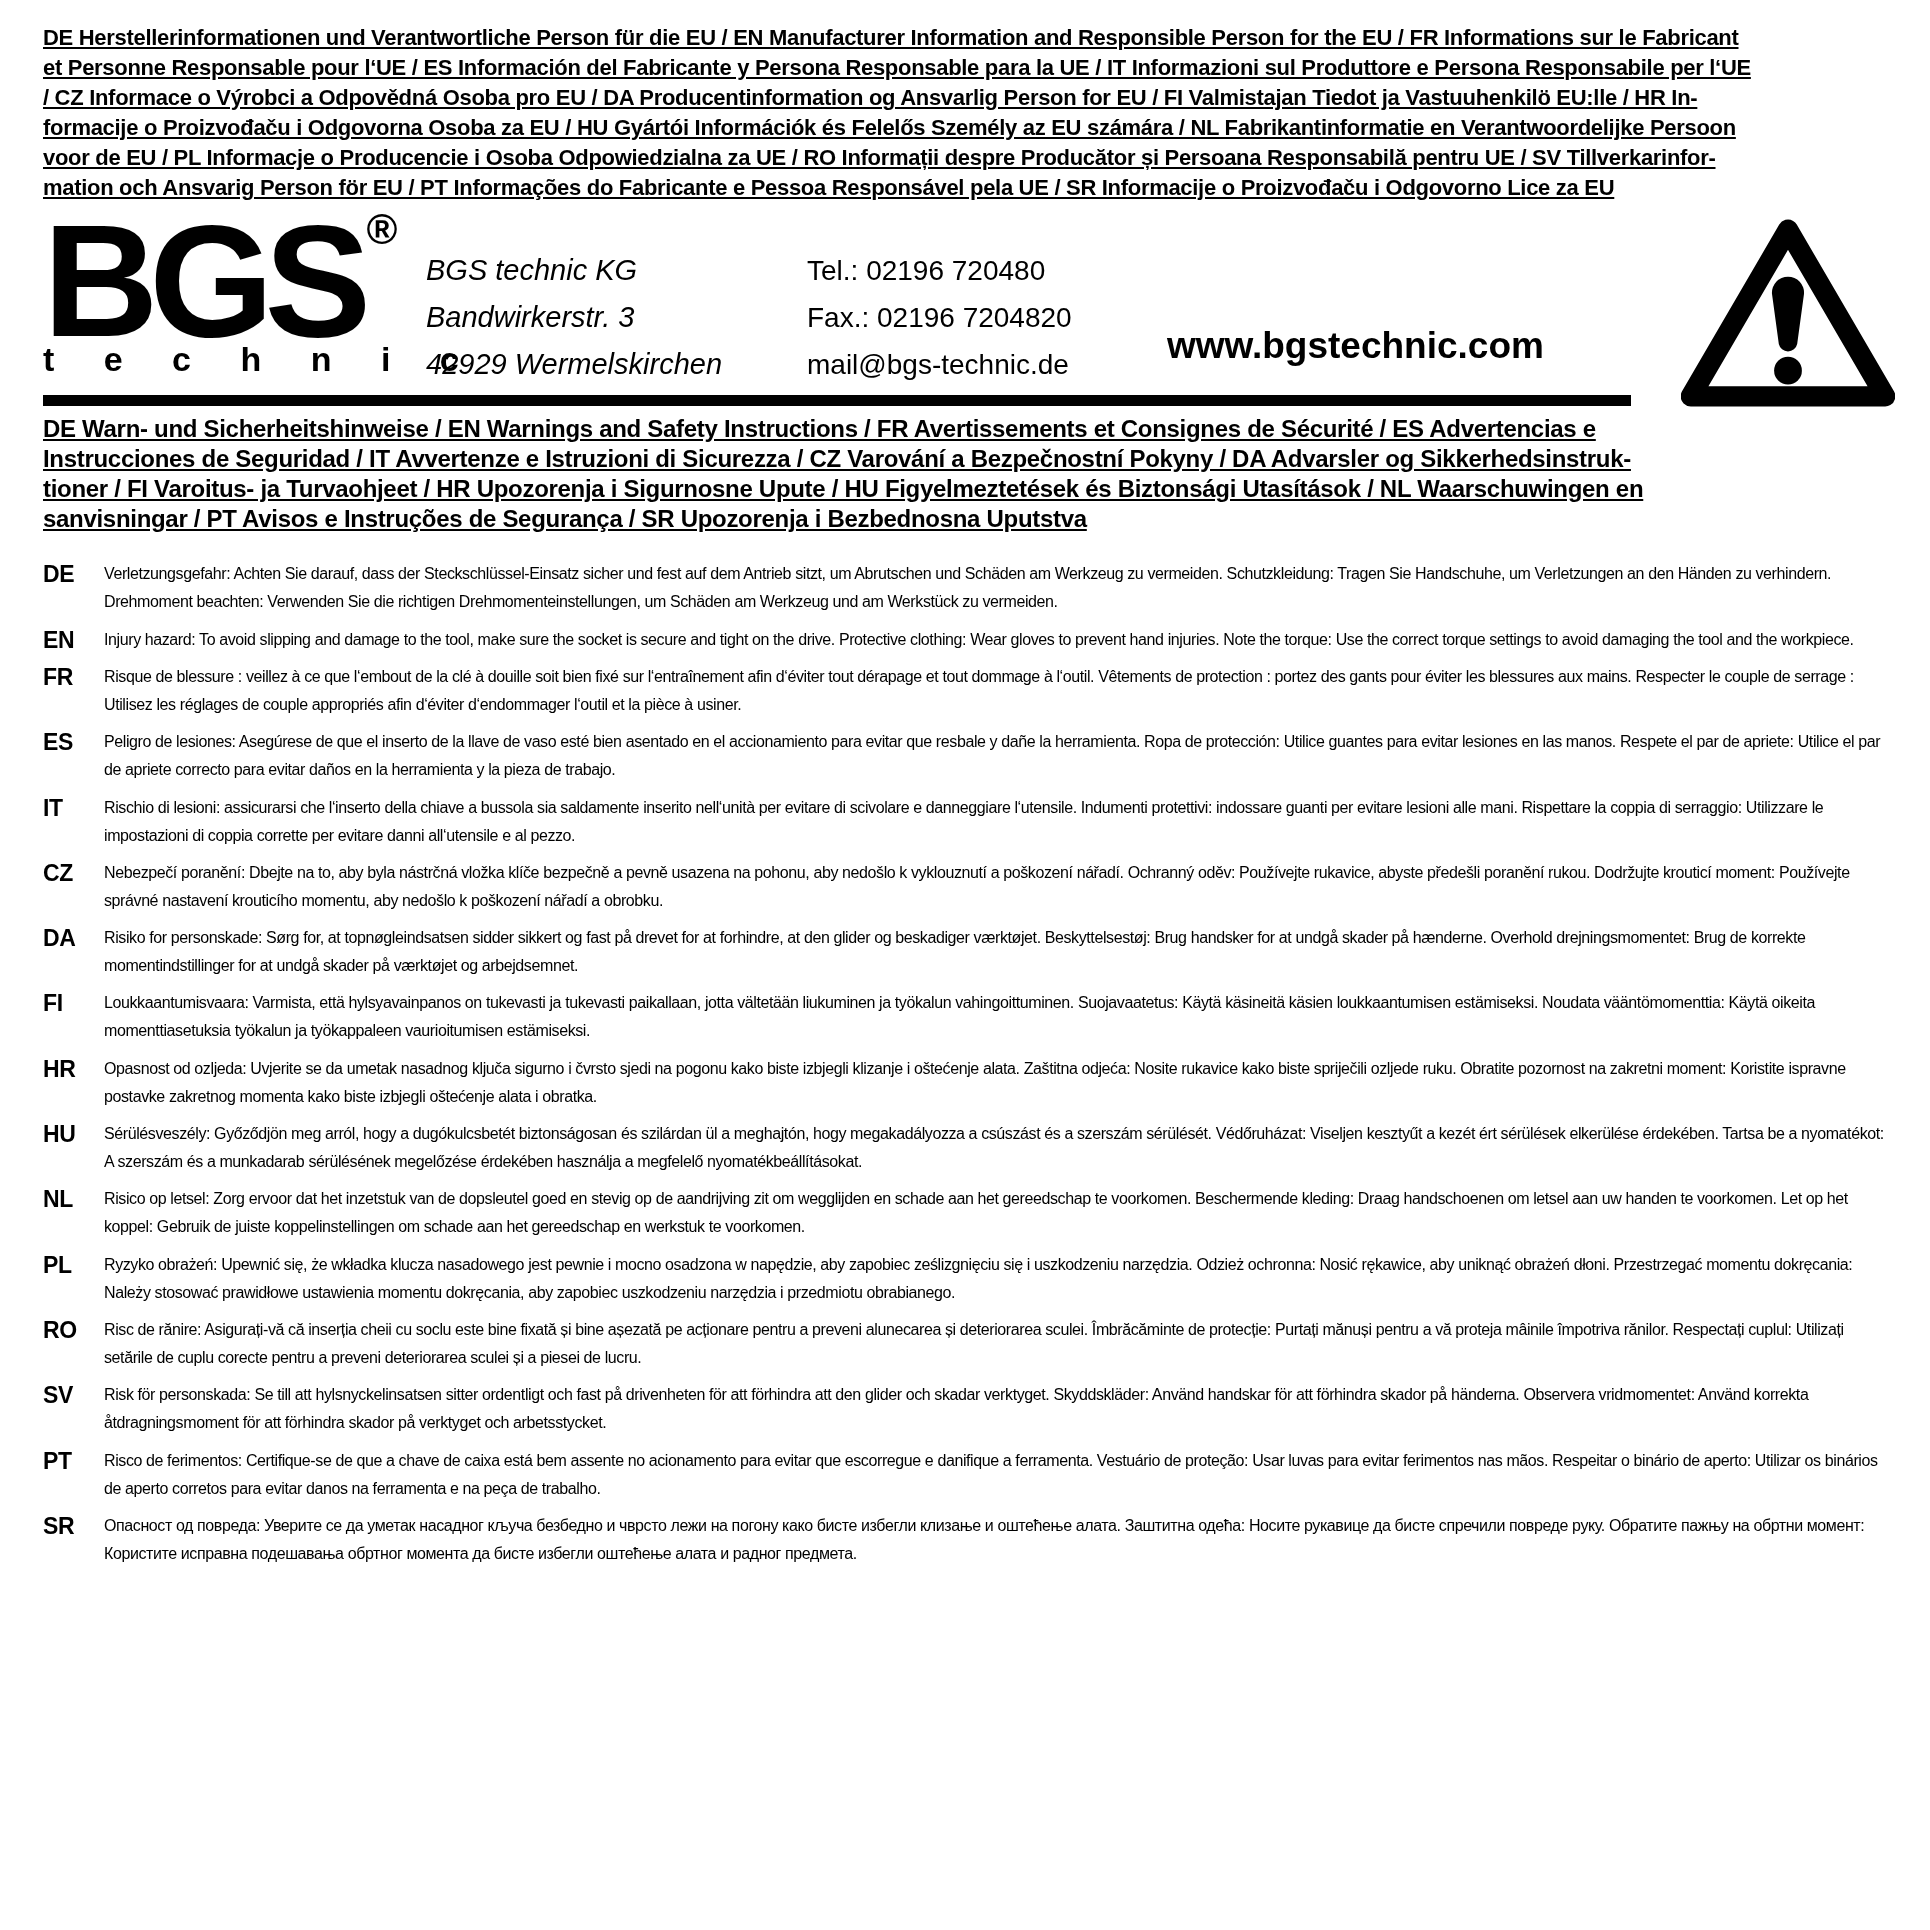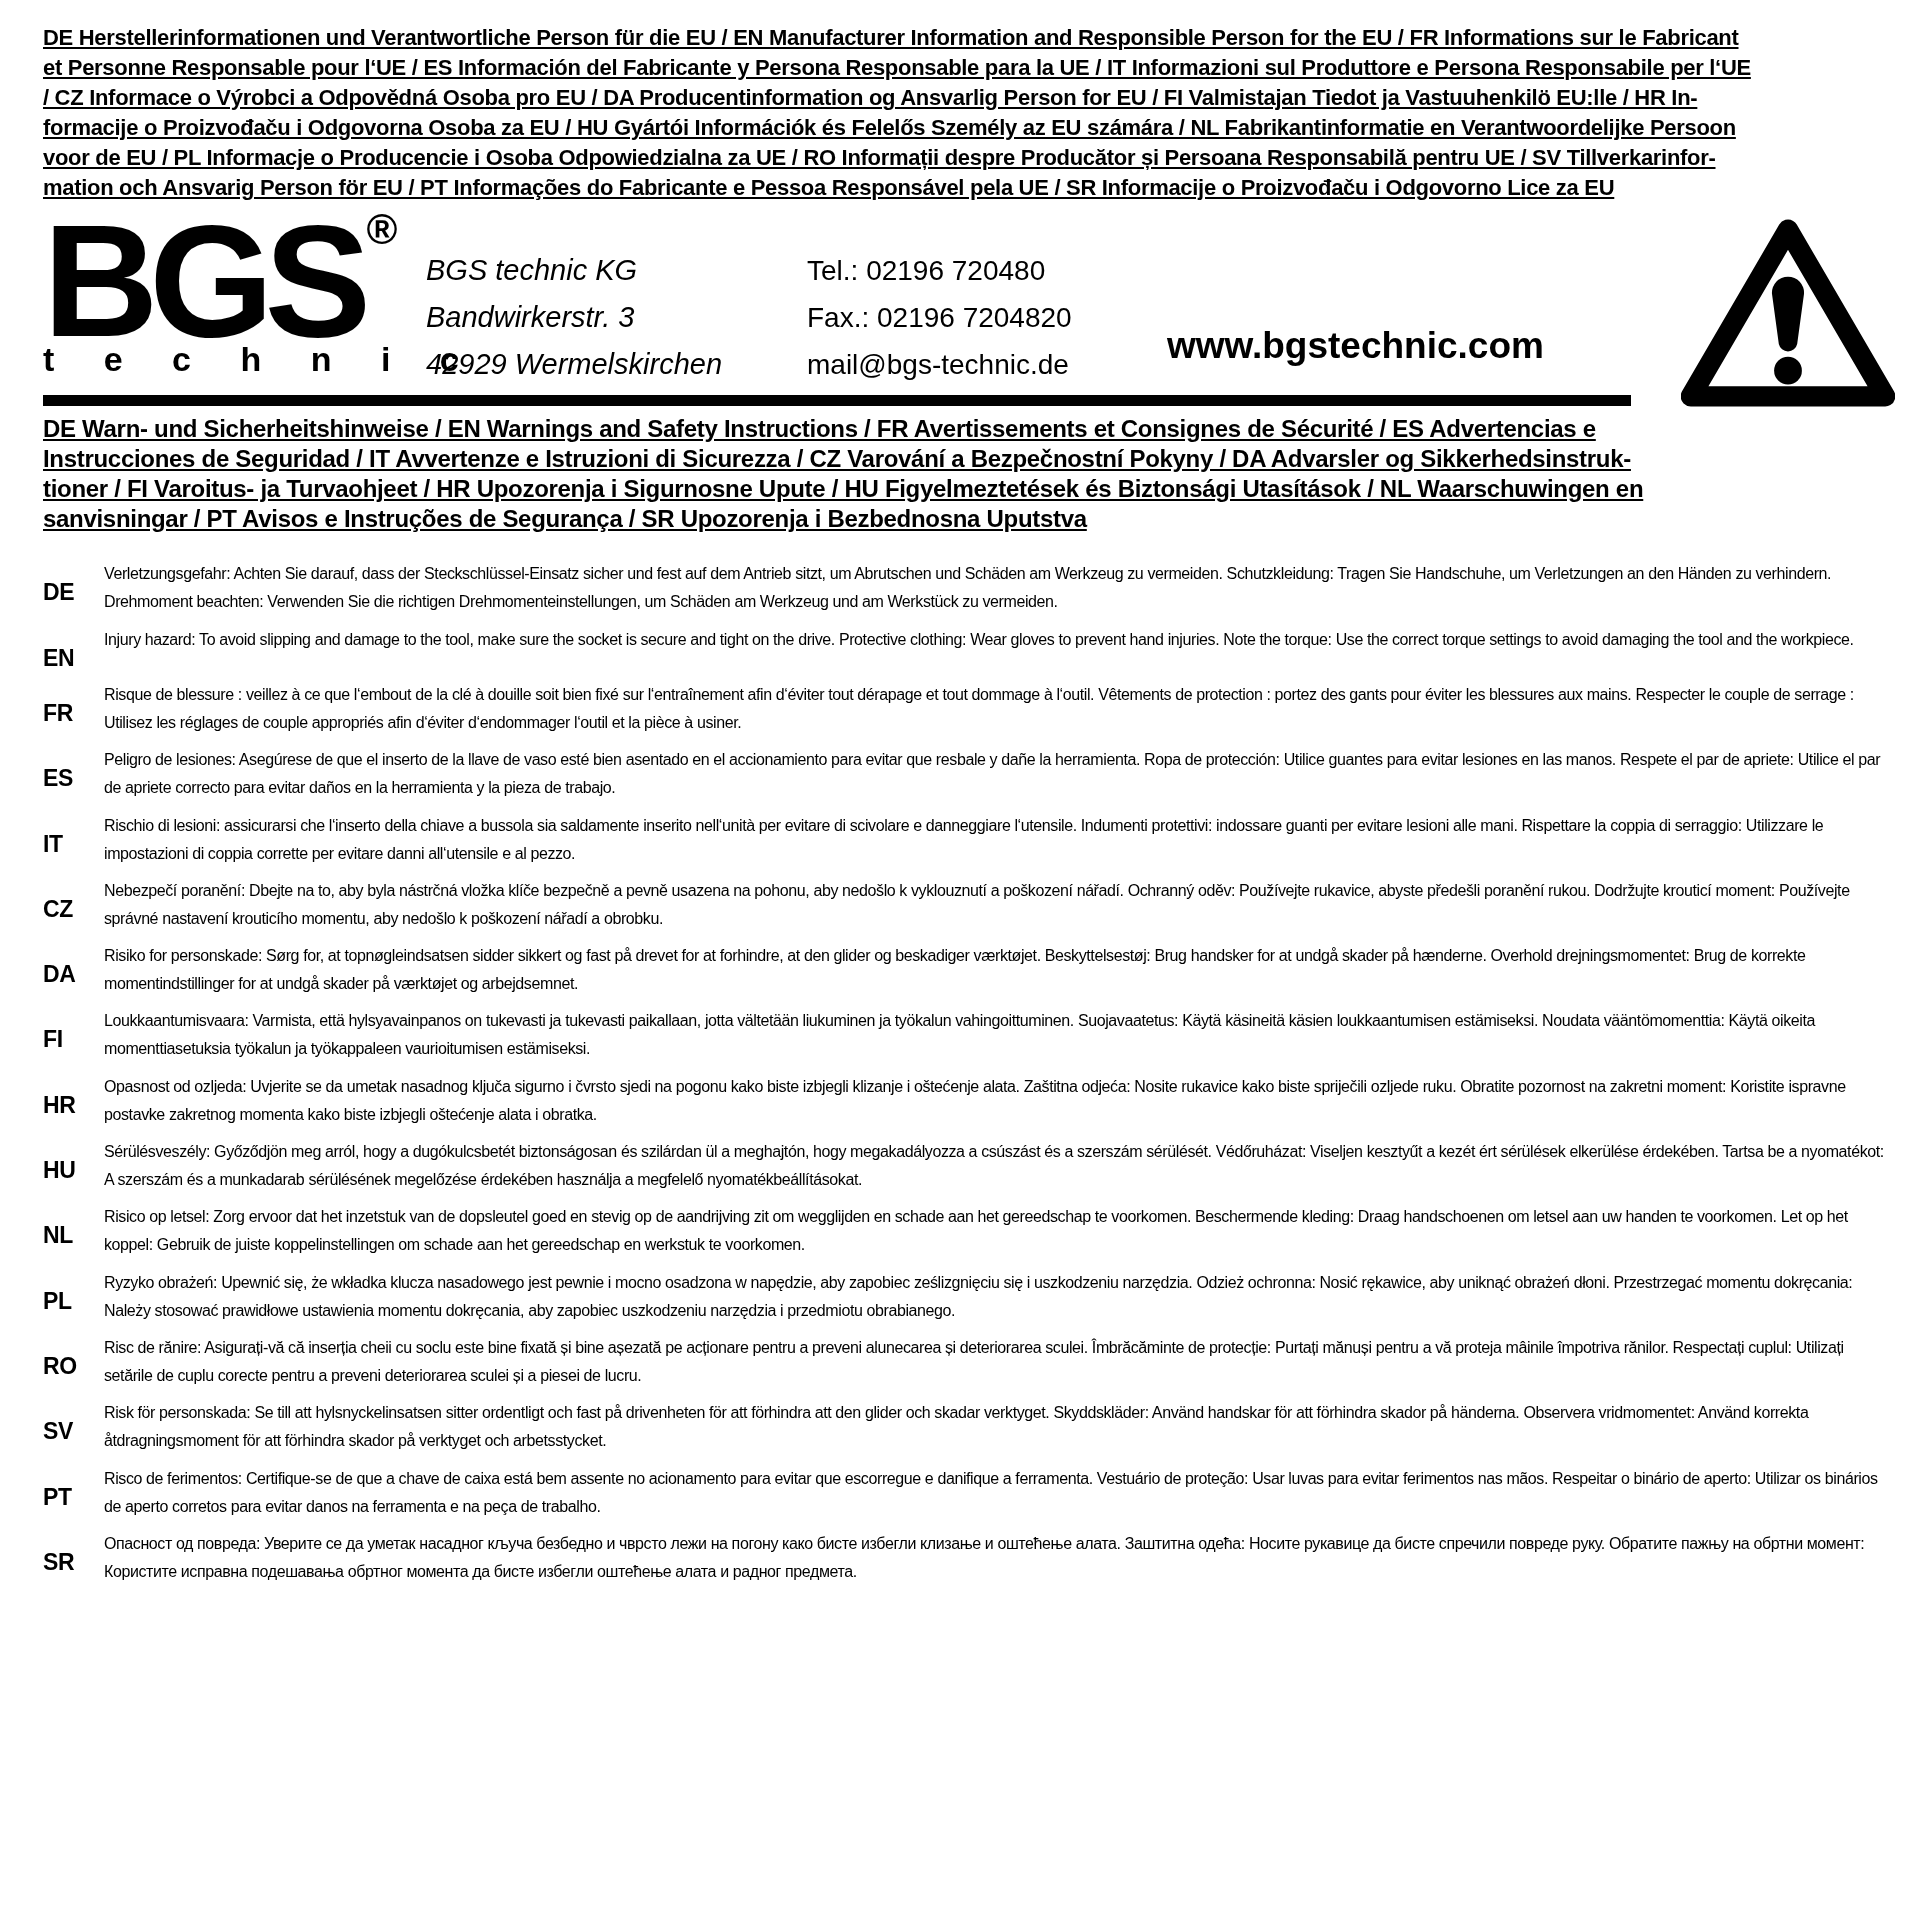--- a/index.html
+++ b/index.html
@@ -30,21 +30,21 @@
   .warn-wrap { position:absolute; right:0; top:0; width:214px; height:191px; }
 
   
   .divider { margin-top:9.3px; height:11px; width:1588px; background:#000000; }
 
   #header-safety { margin-top:8px; }
 
   
   .para-list { margin-top:26.5px; }
   .para { display:flex; margin-bottom:9.3px; }
-  .para .code { flex:0 0 61px; font-weight:bold; font-size:23px; line-height:28px; letter-spacing:-0.4px;margin-top:18px; }
+  .para .code { flex:0 0 61px; font-weight:bold; font-size:23px; line-height:28px; letter-spacing:-0.4px; }
   .para .ptext { flex:1 1 auto; font-size:16px; line-height:28px; letter-spacing:-0.4px; padding-right:1.6px; }
 </style>
 </head>
 <body>
 
 <div id="header-top" class="hdr">
     <div class="hline">DE Herstellerinformationen und Verantwortliche Person für die EU  /  EN Manufacturer Information and Responsible Person for the EU  /  FR Informations sur le Fabricant</div>
     <div class="hline">et Personne Responsable pour l‘UE  /  ES Información del Fabricante y Persona Responsable para la UE  /  IT Informazioni sul Produttore e Persona Responsabile per l‘UE</div>
     <div class="hline">/  CZ Informace o Výrobci a Odpovědná Osoba pro EU  /  DA Producentinformation og Ansvarlig Person for EU  /  FI Valmistajan Tiedot ja Vastuuhenkilö EU:lle  /  HR In-</div>
     <div class="hline">formacije o Proizvođaču i Odgovorna Osoba za EU  /  HU Gyártói Információk és Felelős Személy az EU számára  /  NL Fabrikantinformatie en Verantwoordelijke Persoon</div>

